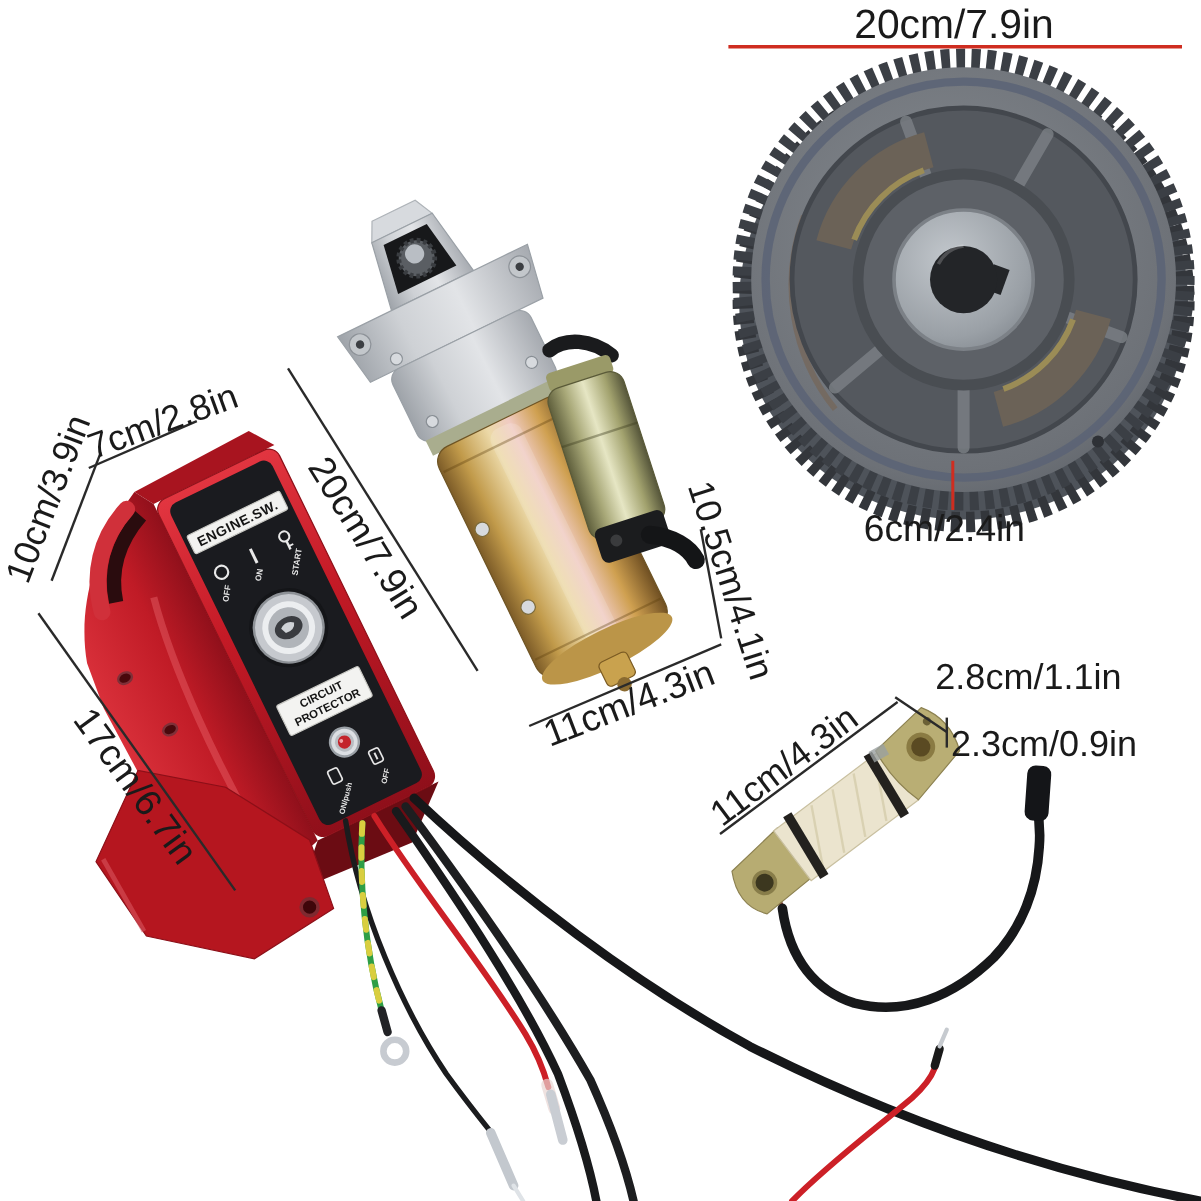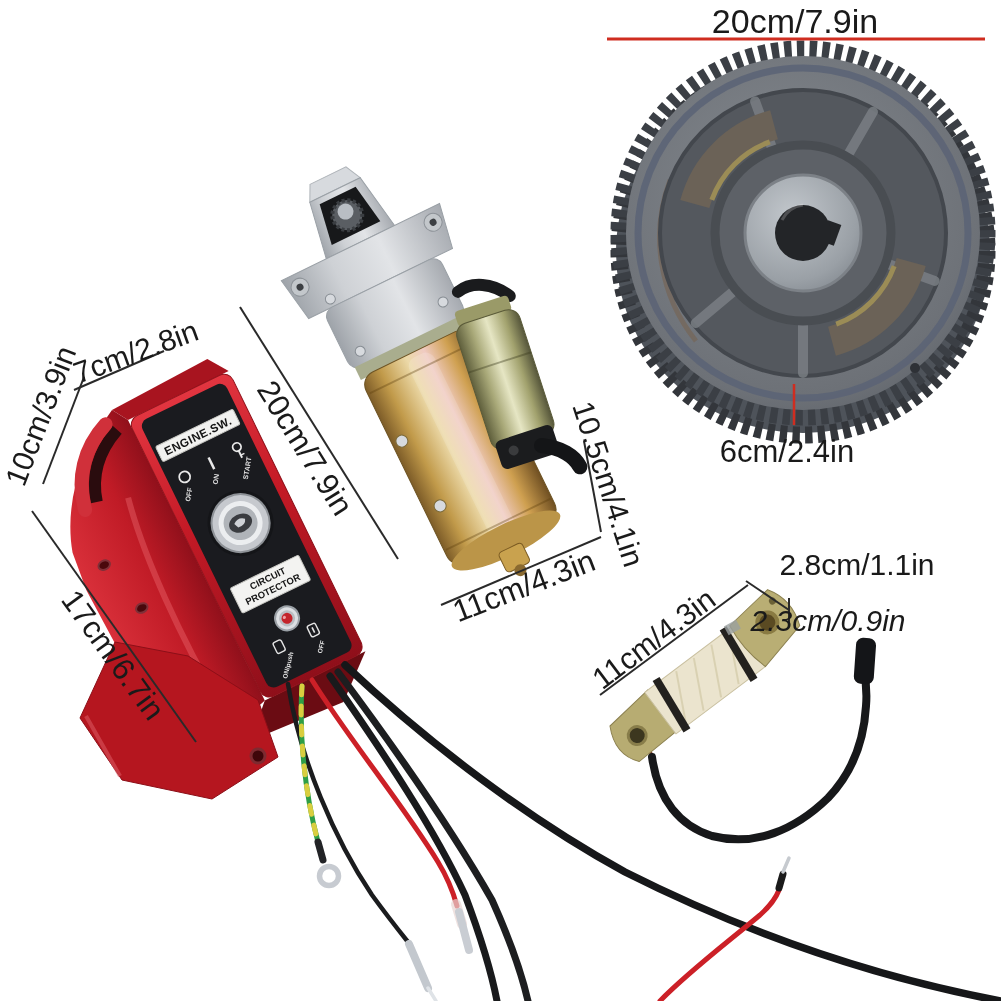--- a/index.html
+++ b/index.html
@@ -237,23 +237,23 @@
     <line x1="584" y1="441" x2="601" y2="532"></line>
     <line x1="600" y1="695" x2="748" y2="585"></line>
     <line x1="746" y1="581" x2="789" y2="610"></line>
     <line x1="789" y1="598" x2="789" y2="623"></line>
   </g>
   <line x1="607" y1="39" x2="985" y2="39" stroke="#cf2d20" stroke-width="3"></line>
   <line x1="794" y1="384" x2="794" y2="425" stroke="#cf2d20" stroke-width="2.5"></line>
 </svg>
 
 <div class="dim-label fs34" style="left:795px;top:21px;transform:translate(-50%,-50%);">20cm/7.9in</div>
-<div class="dim-label fs31" style="left:787px;top:440px;transform:translate(-50%,-50%);margin-top:11px;">6cm/2.4in</div>
+<div class="dim-label fs31" style="left:787px;top:440px;transform:translate(-50%,-50%);">6cm/2.4in</div>
 <div class="dim-label fs30" style="left:136px;top:352px;transform:translate(-50%,-50%) rotate(-20deg);">7cm/2.8in</div>
 <div class="dim-label fs30" style="left:41px;top:416px;transform:translate(-50%,-50%) rotate(-69deg);">10cm/3.9in</div>
 <div class="dim-label fs31" style="left:113px;top:655px;transform:translate(-50%,-50%) rotate(54deg);">17cm/6.7in</div>
 <div class="dim-label fs31" style="left:305px;top:448px;transform:translate(-50%,-50%) rotate(58deg);">20cm/7.9in</div>
 <div class="dim-label fs31" style="left:524px;top:586px;transform:translate(-50%,-50%) rotate(-21deg);">11cm/4.3in</div>
 <div class="dim-label fs30" style="left:608px;top:484px;transform:translate(-50%,-50%) rotate(72deg);">10.5cm/4.1in</div>
 <div class="dim-label fs30" style="left:654px;top:639px;transform:translate(-50%,-50%) rotate(-37deg);">11cm/4.3in</div>
 <div class="dim-label fs30" style="left:857px;top:565px;transform:translate(-50%,-50%);">2.8cm/1.1in</div>
-<div class="dim-label fs30" style="left:828px;top:621px;transform:translate(-50%,-50%);font-style:italic;">2.3cm/0.9in</div>
+<div class="dim-label fs30" style="left:870px;top:621px;transform:translate(-50%,-50%);">2.3cm/0.9in</div>
 </div>
 
 </body></html>

